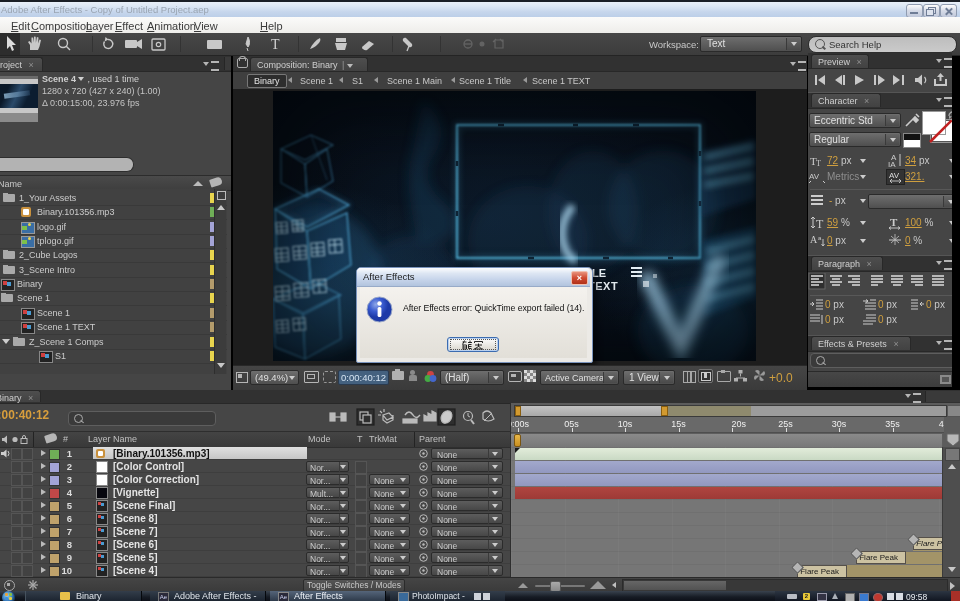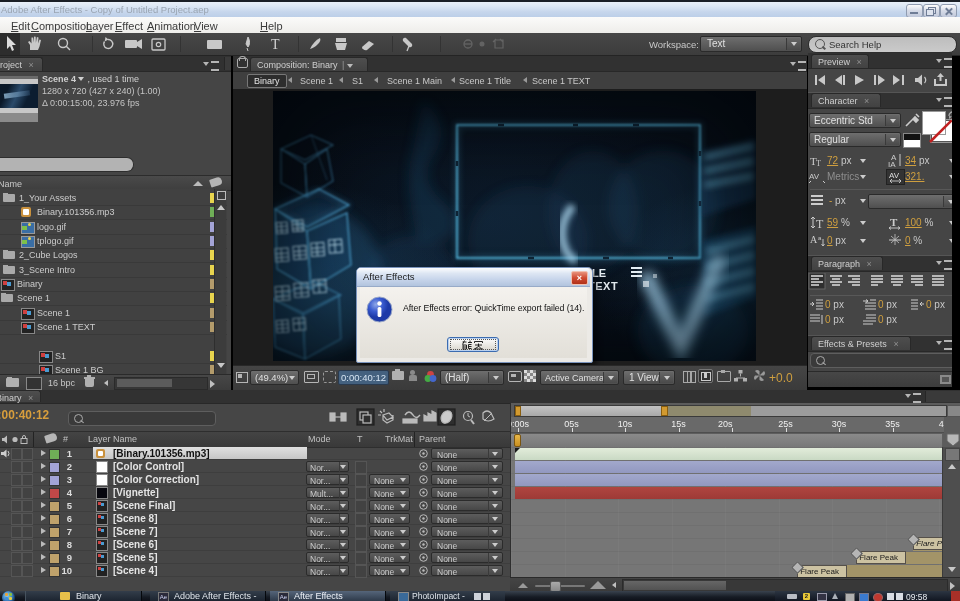--- a/index.html
+++ b/index.html
@@ -195,50 +195,36 @@
         <div class="abs" style="left:37px;top:2px;font-size:9px;color:#cccccc;">Scene 1</div>
         <div class="abs" style="left:210px;top:2px;width:4px;height:10px;background:#b39b6b;"></div>
       </div>
       <div class="abs" style="left:0;top:131.15px;width:231px;height:14px;border-bottom:1px solid #393939;">
         <div class="abs" style="left:21px;top:2px;width:12px;height:10px;background:#222;border:1px solid #888;"></div>
         <div class="abs" style="left:23px;top:4px;width:4px;height:4px;background:#d04040;"></div>
         <div class="abs" style="left:27px;top:5px;width:4px;height:4px;background:#4a9ad0;"></div>
         <div class="abs" style="left:37px;top:2px;font-size:9px;color:#cccccc;">Scene 1 TEXT</div>
         <div class="abs" style="left:210px;top:2px;width:4px;height:10px;background:#b39b6b;"></div>
       </div>
+      <div class="abs" style="left:0;top:145.5px;width:231px;height:14px;border-bottom:1px solid #393939;">
+        <div class="abs" style="left:2px;top:4px;width:0;height:0;border-left:4px solid transparent;border-right:4px solid transparent;border-top:5px solid #ccc;"></div>
+        <div class="abs" style="left:13px;top:3px;width:12px;height:8px;background:#a9a9a9;border-radius:1px;"></div>
+        <div class="abs" style="left:13px;top:2px;width:5px;height:2px;background:#a9a9a9;"></div>
+        <div class="abs" style="left:29px;top:2px;font-size:9px;color:#cccccc;">Z_Scene 1 Comps</div>
+        <div class="abs" style="left:210px;top:2px;width:4px;height:10px;background:#e8d44e;"></div>
+      </div>
       <div class="abs" style="left:0;top:159.85px;width:231px;height:14px;border-bottom:1px solid #393939;">
         <div class="abs" style="left:39px;top:2px;width:12px;height:10px;background:#222;border:1px solid #888;"></div>
         <div class="abs" style="left:41px;top:4px;width:4px;height:4px;background:#d04040;"></div>
         <div class="abs" style="left:45px;top:5px;width:4px;height:4px;background:#4a9ad0;"></div>
         <div class="abs" style="left:55px;top:2px;font-size:9px;color:#cccccc;">S1</div>
         <div class="abs" style="left:210px;top:2px;width:4px;height:10px;background:#e8d44e;"></div>
       </div>
-      <div class="abs" style="left:0;top:174.2px;width:231px;height:14px;border-bottom:1px solid #393939;">
-        <div class="abs" style="left:39px;top:2px;width:12px;height:10px;background:#222;border:1px solid #888;"></div>
-        <div class="abs" style="left:41px;top:4px;width:4px;height:4px;background:#d04040;"></div>
-        <div class="abs" style="left:45px;top:5px;width:4px;height:4px;background:#4a9ad0;"></div>
-        <div class="abs" style="left:55px;top:2px;font-size:9px;color:#cccccc;">Scene 1 BG</div>
-        <div class="abs" style="left:210px;top:2px;width:4px;height:10px;background:#b39b6b;"></div>
-      </div>
     </div>
 
-  <div class="abs" style="left:0;top:318px;width:231px;height:16px;background:linear-gradient(to bottom,#474747,#3b3b3b);border-top:1px solid #2a2a2a;">
-    <div class="abs" style="left:6px;top:3px;width:13px;height:9px;background:#b0b0b0;border-radius:1px;"></div>
-    <div class="abs" style="left:7px;top:2px;width:5px;height:2px;background:#b0b0b0;"></div>
-    <div class="abs" style="left:26px;top:2px;width:14px;height:11px;background:#333;border:1px solid #888;"></div>
-    <div class="abs" style="left:48px;top:3px;font-size:9px;color:#c8c8c8;">16 bpc</div>
-    <div class="abs" style="left:85px;top:4px;width:9px;height:8px;background:#b0b0b0;border-radius:0 0 2px 2px;"></div>
-      <div class="abs" style="left:84px;top:2px;width:11px;height:1.5px;background:#b0b0b0;"></div>
-      <div class="abs" style="left:87px;top:0px;width:4px;height:2px;background:#b0b0b0;"></div>
-    <div class="abs tleft" style="left:104px;top:5px;border-right-color:#c0c0c0;"></div>
-    <div class="abs" style="left:114px;top:2px;width:92px;height:11px;background:#363636;border:1px solid #2a2a2a;">
-        <div class="abs" style="left:2px;top:1px;width:55px;height:8px;background:#5b5b5b;"></div>
-      </div>
-    <div class="abs tright" style="left:210px;top:5px;border-left-color:#c0c0c0;"></div>
-  </div>
 
   <div class="abs" style="left:214px;top:133px;width:11px;height:185px;background:#3c3c3c;border-left:1px solid #2e2e2e;">
     <div class="abs" style="left:2px;top:2px;width:7px;height:7px;border:1px solid #bbb;"></div>
     <div class="abs tup" style="left:2px;top:16px;border-bottom-color:#c8c8c8;"></div>
     <div class="abs tdown" style="left:2px;top:174px;border-top-color:#c8c8c8;"></div>
   </div>
 </div>
 
 <div class="abs" id="comp" style="left:233px;top:56px;width:574px;height:334px;background:#404040;overflow:hidden;">
   <div class="abs tabbar" style="left:0;top:0;width:574px;height:15px;border-bottom:1px solid #282828;"></div>
@@ -714,21 +700,21 @@
         <circle cx="14" cy="4.5" r="2.6" fill="#bbb"></circle>
         <rect x="20" y="3.5" width="6" height="5" fill="none" stroke="#bbb"></rect>
         <path d="M21.5 3.5 v-1.5 a1.5 1.5 0 0 1 3 0 v1.5" fill="none" stroke="#bbb"></path>
       </svg>
     <div class="sep" style="left:33px;top:0;width:1px;height:15px;"></div>
     <div class="abs" style="left:45px;top:2px;width:12px;height:8px;background:#b5b5b5;border-radius:1px 4px 4px 1px;transform:rotate(-18deg);"></div>
     <div class="abs" style="left:63px;top:2px;">#</div>
     <div class="abs" style="left:88px;top:2px;">Layer Name</div>
     <div class="abs" style="left:308px;top:2px;">Mode</div>
     <div class="abs" style="left:357px;top:2px;">T</div>
-    <div class="abs" style="left:369px;top:2px;margin-left:16px;">TrkMat</div>
+    <div class="abs" style="left:369px;top:2px;">TrkMat</div>
     <div class="sep" style="left:414px;top:0;width:1px;height:15px;"></div>
     <div class="abs" style="left:419px;top:2px;">Parent</div>
   </div>
   <div id="tlrows" class="abs" style="left:0;top:57px;width:510px;height:130px;">
       <div class="abs" style="left:0;top:0px;width:510px;height:13px;border-bottom:1px solid #3e3e3e;box-sizing:border-box;">
         <svg class="abs" style="left:1px;top:2px;" width="10" height="9">
           <path d="M0 3 h2.5 l3 -2.5 v8 l-3 -2.5 H0 z" fill="#ccc"></path>
           <path d="M7 2 q2 2.5 0 5" stroke="#ccc" fill="none"></path>
         </svg>
         <div class="abs" style="left:11px;top:1px;width:9px;height:10px;border:1px solid #555;background:#424242;"></div>
@@ -1005,20 +991,34 @@
           <circle cx="4.5" cy="4.5" r="1.2" fill="#bbb"></circle>
         </svg>
         <div class="abs" style="left:431px;top:1px;width:72px;height:11px;background:linear-gradient(to bottom,#5d5d5d,#474747);border:1px solid #2b2b2b;border-radius:2px;box-sizing:border-box;color:#ccc;font-size:8.5px;">
           <span style="position:absolute;left:5px;top:1px;">None</span>
           <span style="position:absolute;right:4px;top:3px;width:0;height:0;border-left:3px solid transparent;border-right:3px solid transparent;border-top:4px solid #ccc;"></span>
           <span style="position:absolute;right:13px;top:0;width:1px;height:10px;background:#3a3a3a;"></span>
         </div>
       </div>
     </div>
 
+  <div class="abs" style="left:0;top:187px;width:510px;height:14px;background:linear-gradient(to bottom,#454545,#3a3a3a);border-top:1px solid #2a2a2a;">
+    <div class="abs" style="left:4px;top:2px;width:9px;height:9px;border:1.4px solid #aaa;border-radius:50%;">
+        <div class="abs" style="left:2px;top:2px;width:3px;height:3px;background:#aaa;"></div>
+      </div>
+    <svg class="abs" style="left:28px;top:2px;" width="10" height="10">
+        <g stroke="#aaa" stroke-width="1.2">
+          <line x1="5" y1="0" x2="5" y2="10"></line>
+          <line x1="0" y1="5" x2="10" y2="5"></line>
+          <line x1="1.5" y1="1.5" x2="8.5" y2="8.5"></line>
+          <line x1="8.5" y1="1.5" x2="1.5" y2="8.5"></line>
+        </g>
+      </svg>
+    <div class="abs" style="left:303px;top:1px;width:100px;height:11px;background:linear-gradient(to bottom,#555,#434343);border:1px solid #2b2b2b;border-radius:2px;color:#c8c8c8;font-size:8.5px;text-align:center;line-height:11px;">Toggle Switches / Modes</div>
+  </div>
 
   <div class="abs" style="left:510px;top:13px;width:450px;height:174px;background:#5c5c5c;border-left:1px solid #2e2e2e;overflow:hidden;">
 
     <div class="abs" style="left:3px;top:2px;width:431px;height:10px;background:#585858;border:1px solid #3a3a3a;">
       <div class="abs" style="left:0px;top:0;width:146px;height:10px;background:linear-gradient(to bottom,#c2c2c2,#a8a8a8);"></div>
       <div class="abs" style="left:0px;top:0;width:6px;height:10px;background:#d29a30;border:1px solid #8a5f10;box-sizing:border-box;"></div>
       <div class="abs" style="left:146px;top:0;width:7px;height:10px;background:#d29a30;border:1px solid #8a5f10;box-sizing:border-box;"></div>
       <div class="abs" style="left:153px;top:0;width:83px;height:10px;background:#8f8a6e;"></div>
       <div class="abs" style="left:236px;top:0;width:195px;height:10px;background:#9c9c9c;"></div>
     </div>
@@ -1026,21 +1026,21 @@
 
     <div class="abs" id="ruler" style="left:0;top:14px;width:433px;height:15px;background:#696969;border-bottom:1px solid #4e4e4e;font-size:9px;color:#f0f0f0;overflow:hidden;">
         <div class="abs" style="left:-7px;top:2px;width:28px;text-align:center;">0:00s</div>
         <div class="abs" style="left:7px;top:11px;width:1px;height:4px;background:#ddd;"></div>
         <div class="abs" style="left:46.5px;top:2px;width:28px;text-align:center;">05s</div>
         <div class="abs" style="left:60.5px;top:11px;width:1px;height:4px;background:#ddd;"></div>
         <div class="abs" style="left:100px;top:2px;width:28px;text-align:center;">10s</div>
         <div class="abs" style="left:114px;top:11px;width:1px;height:4px;background:#ddd;"></div>
         <div class="abs" style="left:153.5px;top:2px;width:28px;text-align:center;">15s</div>
         <div class="abs" style="left:167.5px;top:11px;width:1px;height:4px;background:#ddd;"></div>
-        <div class="abs" style="left:207px;top:2px;width:28px;text-align:left;">20s</div>
+        <div class="abs" style="left:207px;top:2px;width:28px;text-align:right;">20s</div>
         <div class="abs" style="left:221px;top:11px;width:1px;height:4px;background:#ddd;"></div>
         <div class="abs" style="left:260.5px;top:2px;width:28px;text-align:center;">25s</div>
         <div class="abs" style="left:274.5px;top:11px;width:1px;height:4px;background:#ddd;"></div>
         <div class="abs" style="left:314px;top:2px;width:28px;text-align:center;">30s</div>
         <div class="abs" style="left:328px;top:11px;width:1px;height:4px;background:#ddd;"></div>
         <div class="abs" style="left:367.5px;top:2px;width:28px;text-align:center;">35s</div>
         <div class="abs" style="left:381.5px;top:11px;width:1px;height:4px;background:#ddd;"></div>
         <div class="abs" style="left:421px;top:2px;width:28px;text-align:center;">40s</div>
       </div>
 

